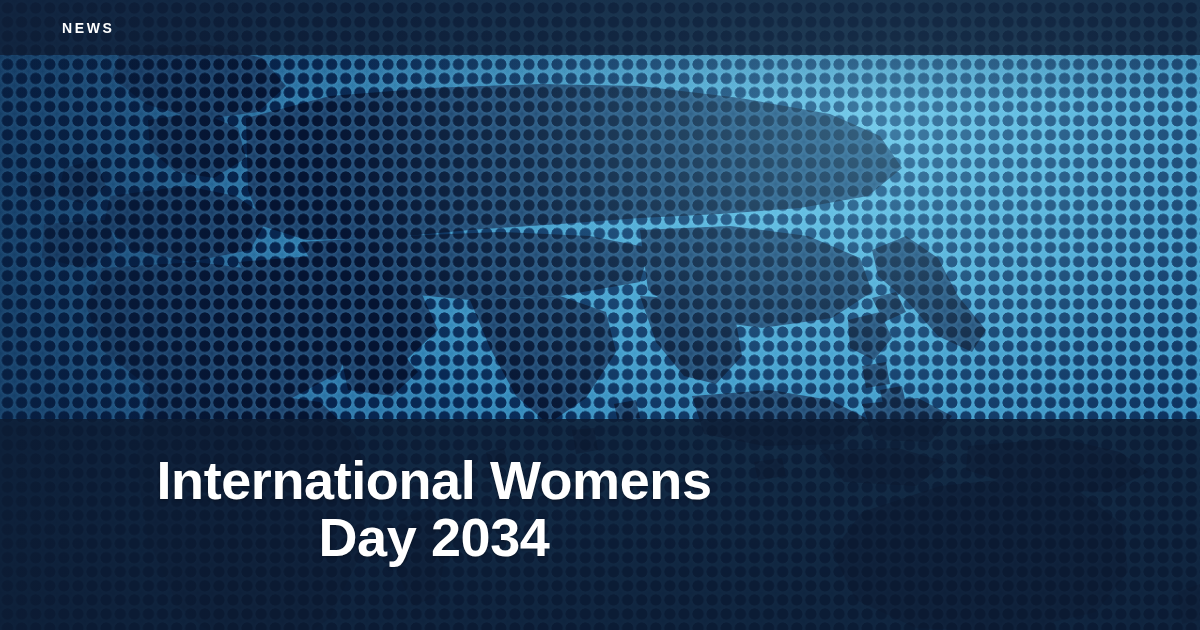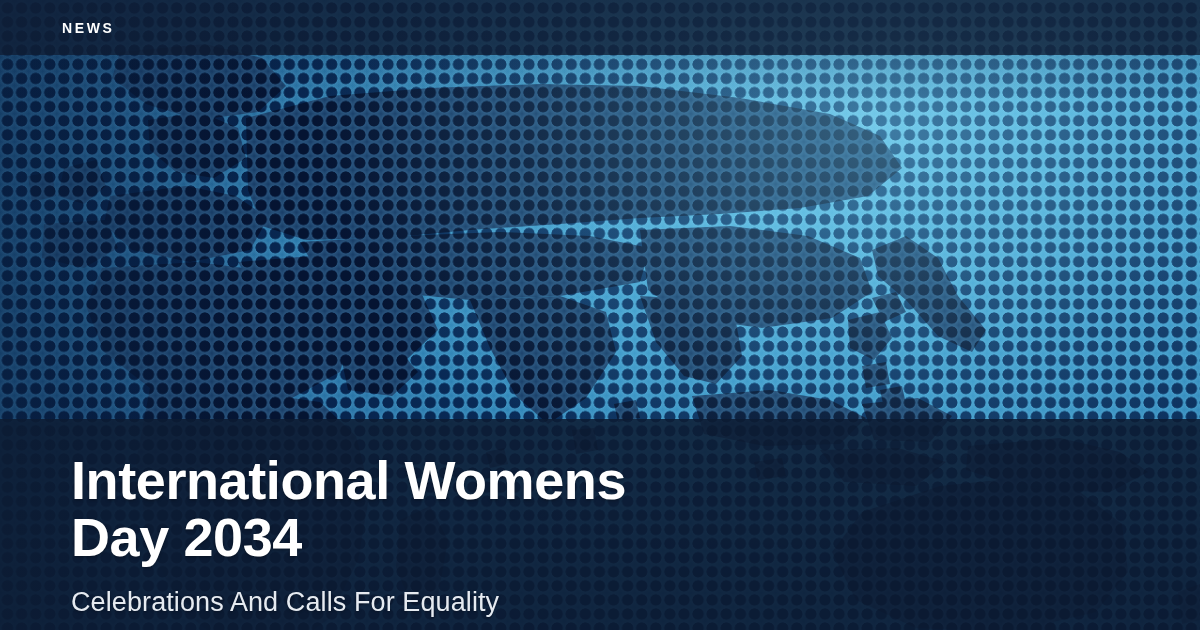--- a/index.html
+++ b/index.html
@@ -111,24 +111,25 @@
   .caption-overlay {
     position: absolute;
     left: 0;
     top: 419px;
     width: 1200px;
     height: 211px;
     background: rgba(13,27,50,0.87);
   }
   .caption {
     position: absolute;
-    left: 71px;
+    left: 54px;
     top: 419px;
     width: 760px;
     height: 211px;
+    text-align: center;
   }
   .headline {
     margin: 0;
     padding-top: 33px;
     color: #ffffff;
     font-size: 54px;
     font-weight: bold;
     line-height: 1.06;
     letter-spacing: -0.4px;
     text-shadow: 0 1px 3px rgba(0,0,0,0.35);
@@ -235,16 +236,15 @@
   <div class="topbar">
     <span class="news-label">NEWS</span>
   </div>
 
   <div class="caption-overlay"></div>
   <div class="caption">
     <h1 class="headline">
       <span>International Womens</span><br>
       <span>Day 2034</span>
     </h1>
-    <p class="subhead">Celebrations And Calls For Equality</p>
   </div>
 
 </div>
 
 </body></html>

